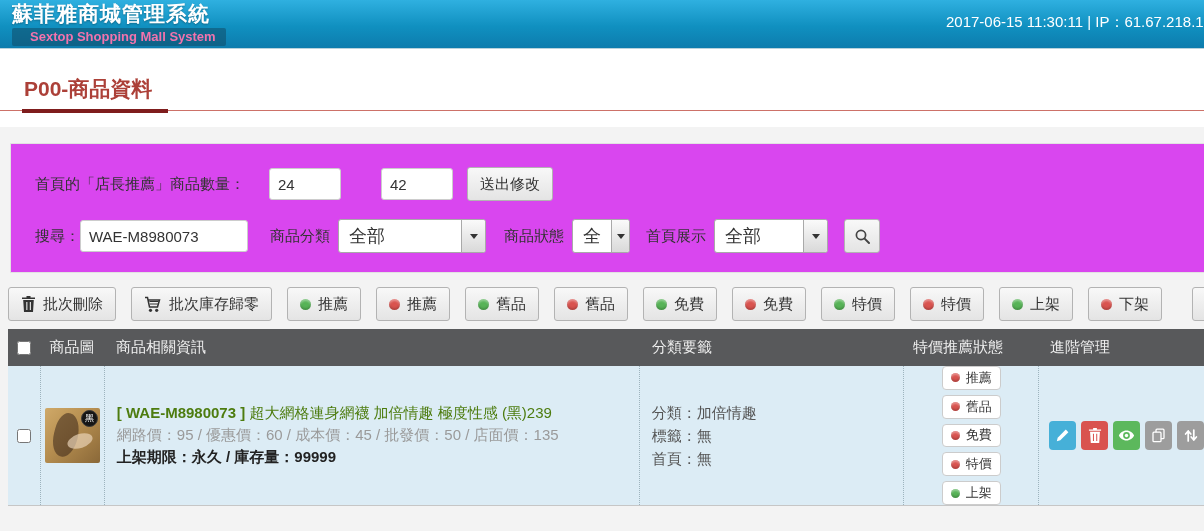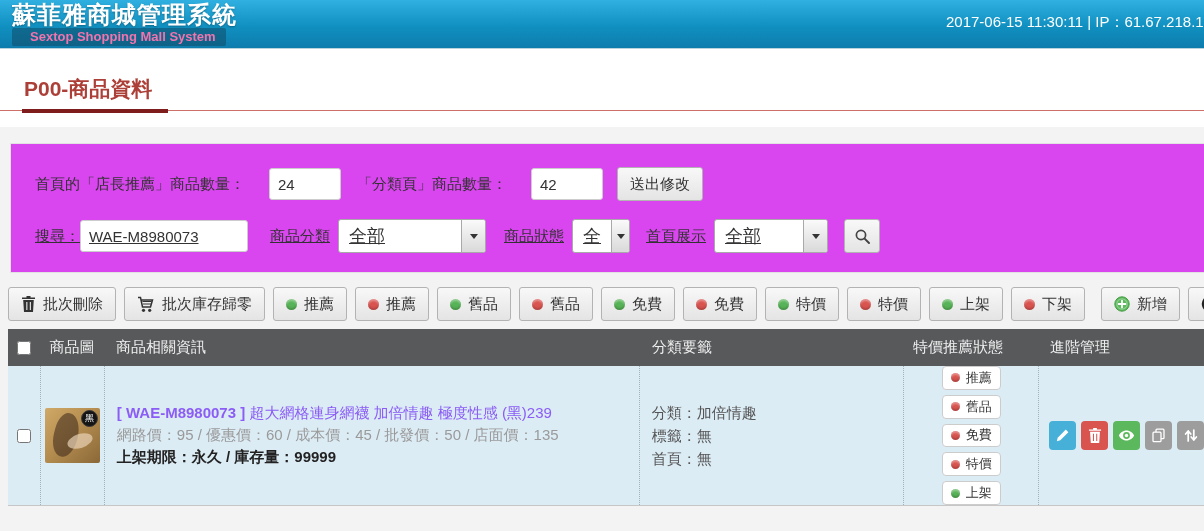--- a/index.html
+++ b/index.html
@@ -5,54 +5,54 @@
   html,body{margin:0;padding:0;}
   body{
     width:1204px;height:531px;overflow:hidden;position:relative;
     background:#f3f3f3;color:#333;
     font-family:"Liberation Sans","DejaVu Sans",sans-serif;font-size:15px;
   }
   
   .topbar{height:48px;background:linear-gradient(180deg,#2fb0e0 0%,#1090c0 55%,#0d7cad 100%);
     position:relative;border-bottom:1px solid #b9d2dc;}
   .brand{position:absolute;left:12px;top:2px;}
-  .brand-title{color:#fff;font-weight:bold;font-size:24px;letter-spacing:1px;
-    text-shadow:0 1px 2px rgba(0,0,0,.3);line-height:25px;}
+  .brand-title{color:#fff;font-weight:bold;font-size:21px;letter-spacing:1px;
+    text-shadow:0 1px 2px rgba(0,0,0,.3);line-height:25px;font-family:Liberation Serif, serif;}
   .brand-sub{display:inline-block;margin-top:0;background:rgba(15,70,95,.5);
     color:#f273ad;font-weight:bold;font-size:13px;padding:1px 10px 2px 18px;border-radius:2px;}
   .session{position:absolute;right:-8px;top:13px;color:#fff;font-size:15px;white-space:nowrap;}
   
   .page-head{background:#fff;padding:26px 0 16px 0;}
   .title-line{border-bottom:1px solid #cd7168;padding-left:22px;}
   h1.page-title{display:inline-block;font-size:21px;font-weight:bold;color:#ac4038;
     margin:0 0 -3px 0;padding:0 16px 6px 2px;border-bottom:4px solid #7f1d1d;}
   
   .content{margin-top:16px;}
   .panel{margin-left:10px;width:calc(100% - 10px);box-sizing:border-box;background:#d946ef;
     border:1px solid #e2e2e2;border-right:none;padding:22px 0 18px 24px;}
   .form-row{display:flex;align-items:center;height:36px;}
-  .form-row + .form-row{margin-top:16px;text-decoration:underline;}
+  .form-row + .form-row{margin-top:16px;}
   .lbl{color:#333;white-space:nowrap;}
   input.txt{border:1px solid #ccc;border-radius:3px;height:32px;box-sizing:border-box;
     padding:0 8px;font-size:15px;color:#333;font-family:inherit;background:#fff;}
   .num{width:72px;margin-left:24px;}
   .search-txt{width:168px;}
   .btn{background:linear-gradient(#f8f8f8,#e4e4e4);border:1px solid #b3b3b3;border-radius:3px;
     height:34px;padding:0 12px;font-size:15px;color:#333;display:inline-flex;align-items:center;
     gap:7px;cursor:pointer;font-family:inherit;white-space:nowrap;}
   .sel{display:inline-flex;align-items:stretch;background:#fff;border:1px solid #a9a9a9;
     border-radius:3px;height:34px;box-sizing:border-box;overflow:hidden;cursor:pointer;}
   .sel .val{padding:0 10px;line-height:32px;font-size:18px;flex:1;}
   .sel .arrow{width:23px;background:linear-gradient(#fafafa,#d9d9d9);border-left:1px solid #a9a9a9;
     display:flex;align-items:center;justify-content:center;}
   .sel .arrow i{border:4px solid transparent;border-top:5px solid #333;margin-top:5px;}
   .sel-cat{width:148px;} .sel-status{width:58px;} .sel-home{width:114px;}
   .icon-btn{width:36px;padding:0;justify-content:center;}
   
-  .toolbar{display:flex;align-items:center;margin:14px 0 8px 8px;gap:8px;}
+  .toolbar{display:flex;align-items:center;margin:14px 0 8px 8px;gap:15px;}
   .dot{width:11px;height:11px;border-radius:50%;display:inline-block;flex:0 0 auto;
     box-shadow:inset 0 -2px 2px rgba(0,0,0,.18), inset 0 2px 2px rgba(255,255,255,.35);}
   .dot[data-dot="green"]{background:#57b357;}
   .dot[data-dot="red"]{background:#d9534f;}
   .sp{flex:1;}
   .refresh-btn{width:48px;justify-content:center;margin-right:-14px;font-weight:bold;}
   
   .tbl{margin-left:8px;background:#fff;}
   .thead{display:flex;background:#58595b;color:#efefef;height:37px;align-items:center;font-size:15px;}
   .trow{display:flex;background:#dcecf5;height:139px;border-bottom:1px solid #c6c6c6;}
@@ -62,21 +62,21 @@
   .c4{width:265px;box-sizing:border-box;padding-left:12px;}
   .c5{width:135px;box-sizing:border-box;}
   .c6{flex:1;box-sizing:border-box;padding-left:10px;}
   .thead .c3,.thead .c4,.thead .c6{display:flex;align-items:center;}
   .thead .c5{display:flex;align-items:center;padding-left:8px;}
   .trow .c2,.trow .c3,.trow .c4,.trow .c5,.trow .c6{border-left:1px dotted #9db3bd;}
   .trow .c3{display:flex;flex-direction:column;justify-content:center;gap:3px;}
   .trow .c4{display:flex;flex-direction:column;justify-content:center;color:#555;line-height:23px;}
   .trow .c5{display:flex;flex-direction:column;align-items:center;justify-content:center;gap:5px;}
   .trow .c6{display:flex;align-items:center;gap:5px;}
-  .p-title{color:#8b5cf6;}
+  .p-title{color:#4d7c0f;}
   .p-title .code{font-weight:bold;}
   .p-price{color:#9a9a9a;}
   .p-stock{color:#222;font-weight:bold;}
   .badge{background:#fff;border:1px solid #ccc;border-radius:4px;height:24px;box-sizing:border-box;
     padding:0 8px;display:inline-flex;align-items:center;gap:6px;font-size:13px;color:#333;cursor:pointer;}
   .badge .dot{width:9px;height:9px;}
   .act{width:27px;height:29px;border-radius:4px;border:none;display:inline-flex;align-items:center;
     justify-content:center;cursor:pointer;padding:0;}
   .act-edit{background:#46b0d8;} .act-del{background:#d9534f;}
   .act-view{background:#5cb85c;} .act-copy{background:#9d9d9d;} .act-sort{background:#9d9d9d;}
@@ -109,21 +109,20 @@
   </div>
 </div>
 
 <div class="content">
 
   <div class="panel">
     <div class="form-row">
       <span class="lbl">首頁的「店長推薦」商品數量：</span>
       <input class="txt num" value="24" style="">
       <span style="width:16px"></span>
-      <span class="lbl">「分類頁」商品數量：</span>
       <input class="txt num" value="42" style="">
       <span style="width:14px"></span>
       <button class="btn">送出修改</button>
     </div>
     <div class="form-row">
       <span class="lbl">搜尋：</span>
       <input class="txt search-txt" value="WAE-M8980073" style="">
       <span style="width:22px"></span>
       <span class="lbl">商品分類</span>
       <span style="width:8px"></span>

